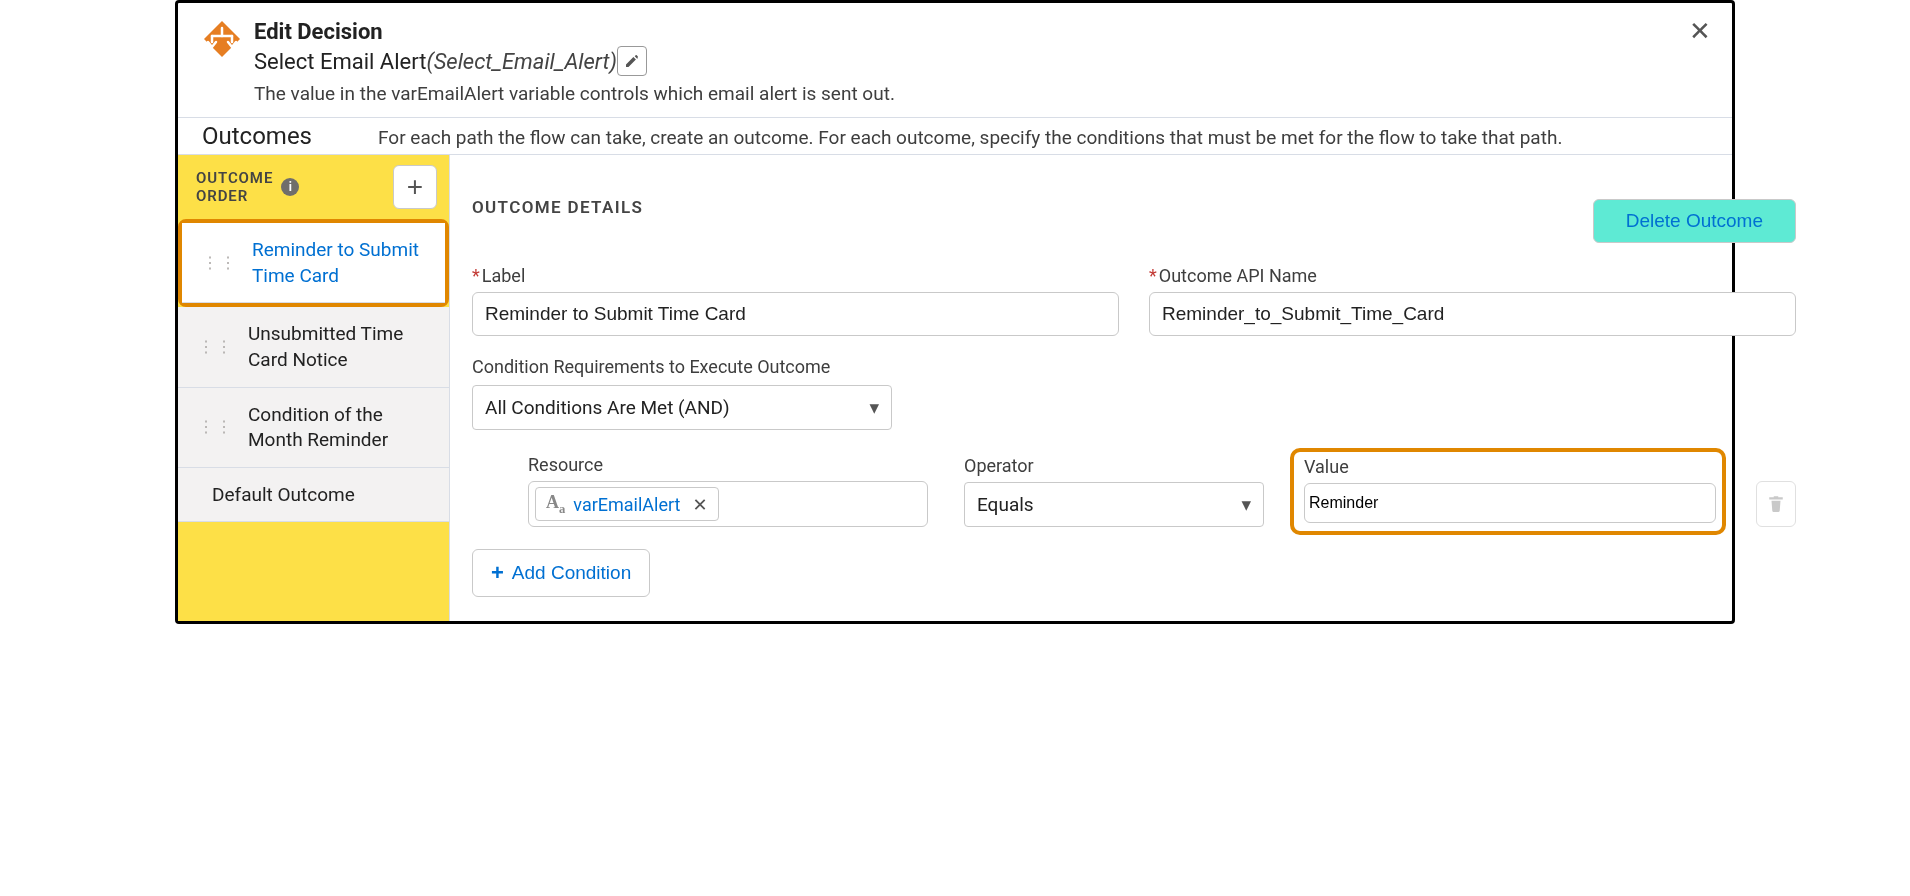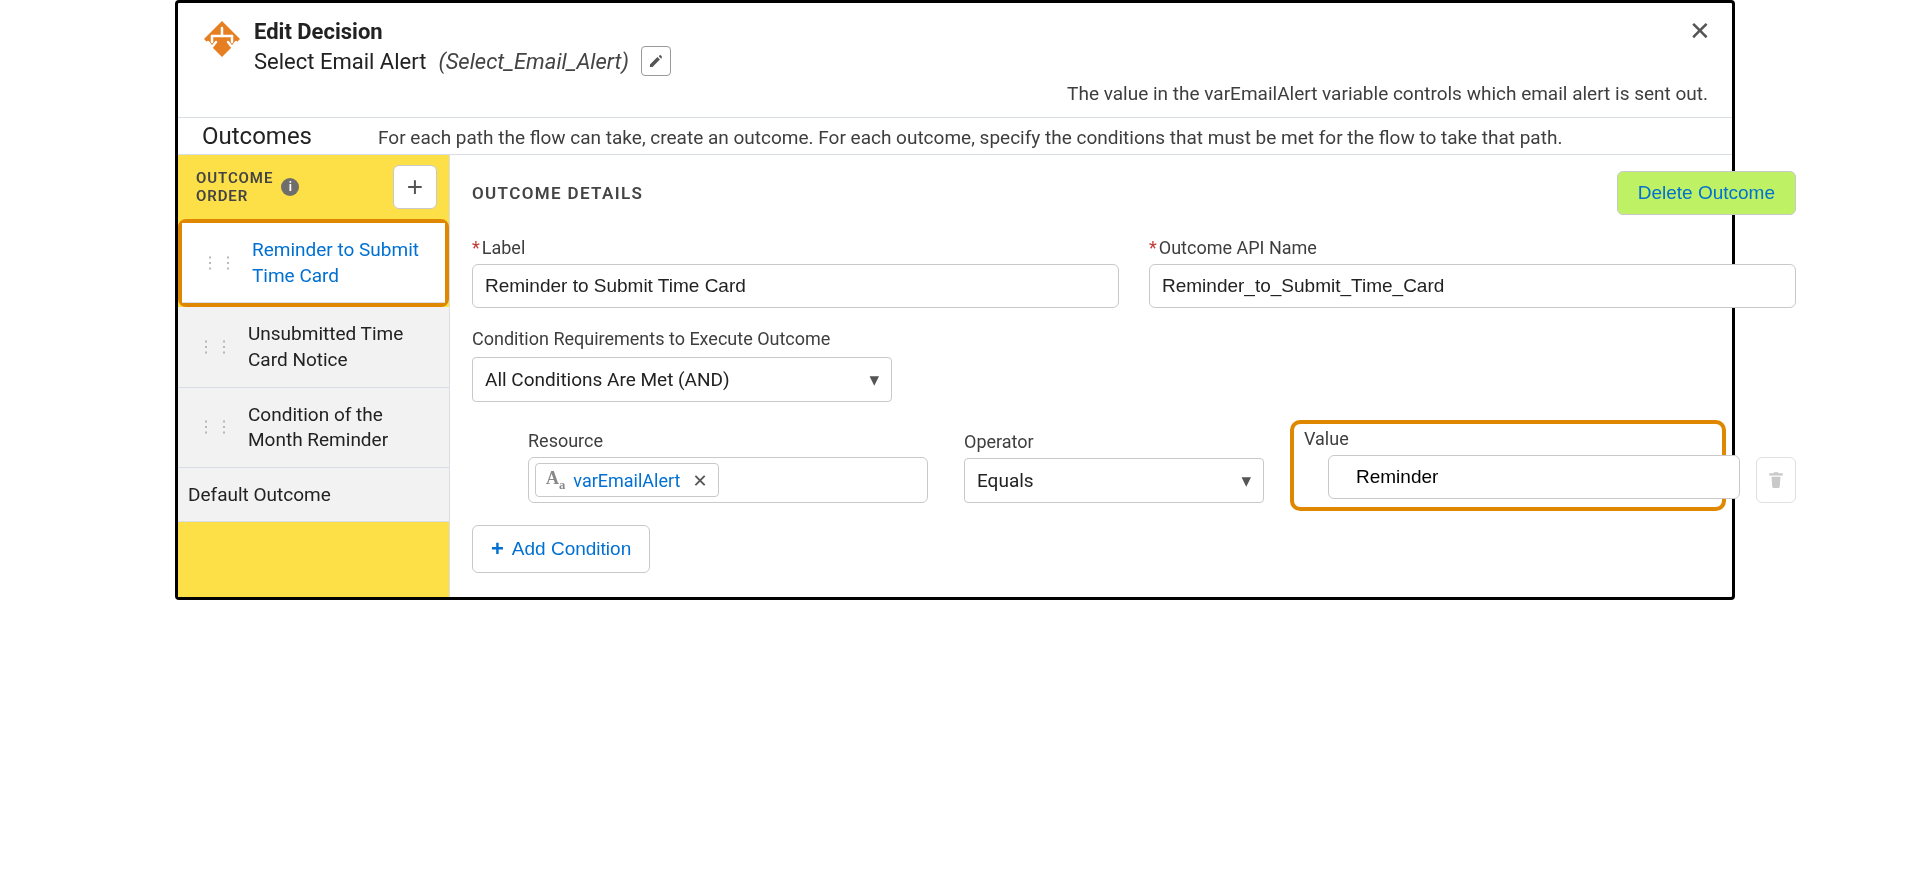--- a/index.html
+++ b/index.html
@@ -25,32 +25,32 @@
     gap: 12px;
     position: relative;
   }
   .decision-icon {
     width: 40px; height: 40px;
     flex: 0 0 40px;
   }
   .decision-icon svg { width: 100%; height: 100%; display: block; }
   .header-text { flex: 1 1 auto; }
   .header-title { font-size: 22px; font-weight: 700; }
-  .header-sub   { font-size: 22px; font-weight: 400; margin-top: 2px; display: flex; align-items: center; gap: 12px; }
+  .header-sub   { font-size: 22px; font-weight: 400; margin-top: 2px; display: flex; align-items: center; gap: 0; }
   .api-name     { font-style: italic; color: #444; }
   .edit-btn {
     width: 30px; height: 30px;
     border: 1px solid #999;
     border-radius: 4px;
     background: #fff;
     display: inline-flex; align-items:center; justify-content:center;
     cursor: pointer;
   }
   .edit-btn svg { width: 16px; height: 16px; }
-  .header-desc { font-size: 19px; color: #3e3e3e; margin-top: 6px; text-align: right; }
+  .header-desc { font-size: 19px; color: #3e3e3e; margin-top: 6px; }
   .close-btn {
     position: absolute; right: 18px; top: 14px;
     width: 28px; height: 28px; border:none; background:none; cursor:pointer;
     color:#555; font-size: 26px; line-height: 1;
   }
 
   
   .outcomes-bar {
     border-top: 1px solid #d8dde6;
     padding: 4px 24px;
@@ -95,21 +95,21 @@
     padding: 14px 12px 14px 20px;
     border-bottom:1px solid #d8dde6;
     font-size: 19px; color:#222;
     cursor:pointer;
     background:#f3f2f2;
   }
   .outcome-item.selected {
     background:#fff;
     color:#0070d2;
   }
-  .outcome-item.default { padding-left: 10px; }
+  .outcome-item.default { padding-left: 34px; }
   .outcome-highlight {
     border: 4px solid #e08700;
     border-radius: 8px;
     margin: 0;
   }
   .drag-handle { color:#b0adab; font-size:16px; line-height:1; letter-spacing:2px; cursor:grab; }
   .outcome-label { line-height:1.35; }
 
   
   .details {
@@ -119,22 +119,22 @@
   .details-head {
     display:flex; align-items:center; justify-content:space-between;
     margin-bottom: 22px;
   }
   .details-head h2 {
     font-size: 17px; font-weight:600; letter-spacing:0.08em;
     color:#444;
   }
   .delete-btn {
     border:1px solid #c9c9c9; border-radius:6px;
-    background:#bef264; color:#0070d2;
-    font-size:19px; padding:10px 20px; cursor:pointer;
+    background:#5eead4; color:#0070d2;
+    font-size:19px; padding:10px 32px; cursor:pointer;margin-top:28px;
   }
 
   .row { display:flex; gap:30px; margin-bottom: 18px; }
   .field { flex:1 1 0; }
   .field-label { font-size:18px; color:#3e3e3e; margin-bottom:6px; display:flex; gap:2px; }
   .req { color:#c23934; }
   .text-input {
     width:100%; padding:10px 12px;
     border:1px solid #c9c9c9; border-radius:6px;
     font-size:19px; color:#222;
@@ -174,21 +174,21 @@
   .aa-icon { color:#888; font-weight:600; font-family: Georgia, serif; }
   .pill-x { color:#555; cursor:pointer; margin-left:4px; }
 
   .value-highlight {
     border:4px solid #e08700; border-radius:10px;
     padding:4px 6px 8px 10px;
     margin:-4px -6px -8px -10px;
   }
   .value-input {
     width:100%; border:1px solid #c9c9c9; border-radius:6px;
-    padding:10px 27px; font-size:19px;margin-left:24px;
+    padding:10px 4px; font-size:16px;
   }
 
   .trash-btn {
     width:40px; height:46px;
     border:1px solid #e0e0e0; border-radius:6px;
     background:#fff; color:#c9c9c9; cursor:not-allowed;
     display:flex; align-items:center; justify-content:center;
     margin-bottom:0;
   }
 

